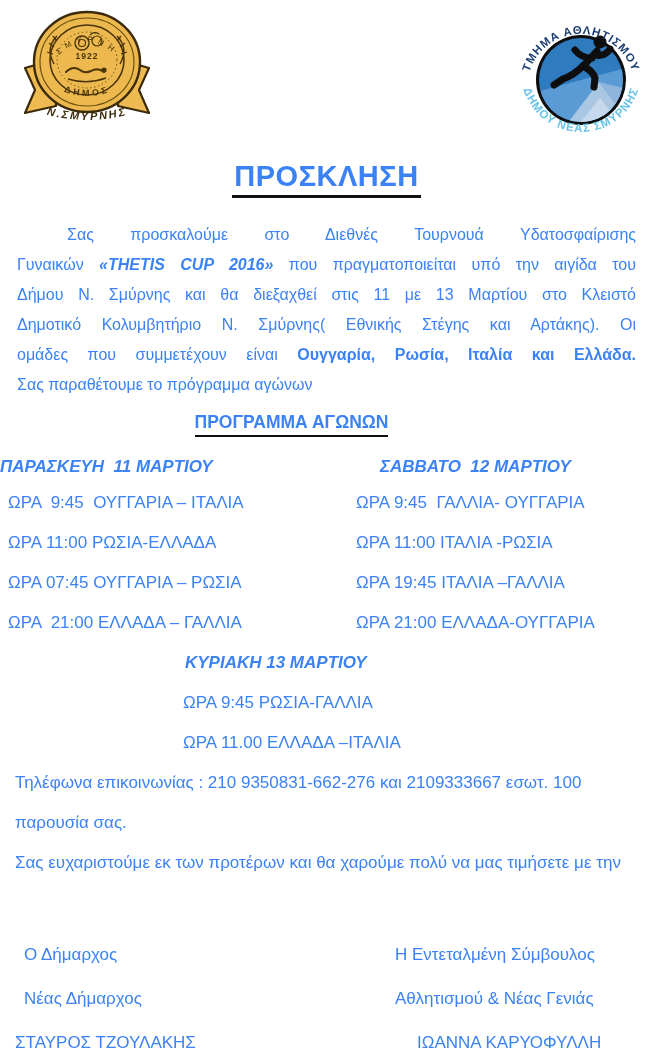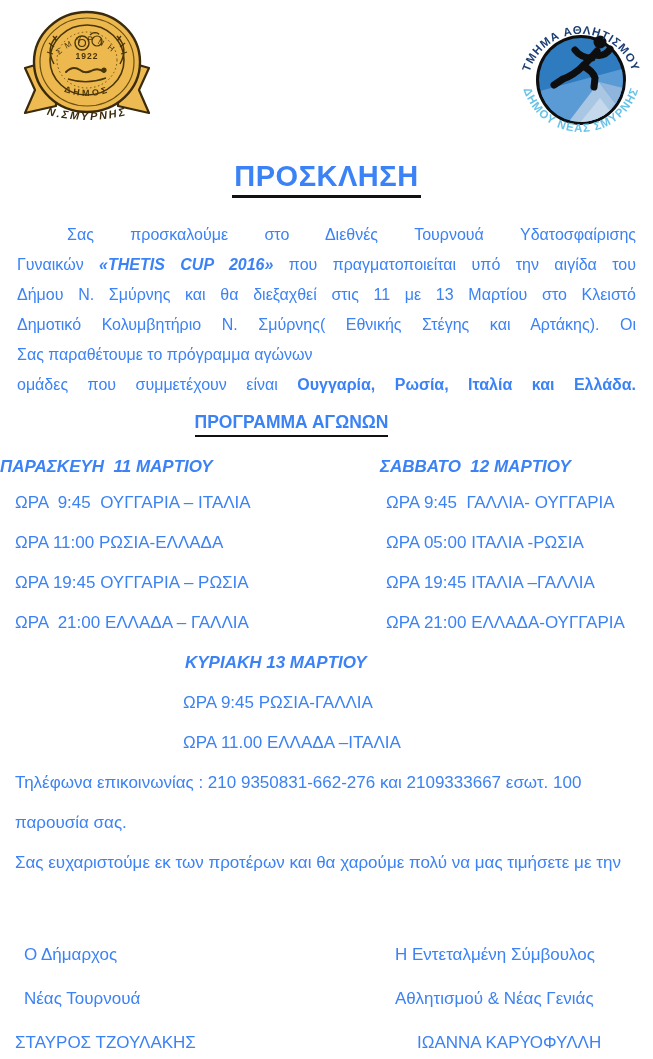--- a/index.html
+++ b/index.html
@@ -32,21 +32,21 @@
   .program-heading { margin-top:12px; text-align:center; font-weight:bold; font-size:17.5px;
                      position:relative; left:-35px; }
   .program-heading span { display:inline-block; padding-bottom:2px; border-bottom:2.5px solid #111; }
 
   
   .days { display:flex; margin-top:20px; font-weight:bold; font-style:italic; }
   .day-left  { width:380px; white-space:pre; }
   .day-right { white-space:pre; }
   .rows { margin-top:6px; }
   .m-row { display:flex; height:40px; align-items:center; }
-  .cell-l { width:386px; padding-left:15px; white-space:pre; }
+  .cell-l { width:356px; padding-left:8px; white-space:pre; }
   .cell-r { white-space:pre; }
 
   
   .sunday { padding-left:183px; }
   .sunday .s-day { height:40px; display:flex; align-items:center; font-weight:bold; font-style:italic; white-space:pre; padding-left:2px; }
   .sunday .s-m   { height:40px; display:flex; align-items:center; white-space:pre; }
 
   
   .contact { height:40px; display:flex; align-items:center; padding-left:15px; white-space:pre; }
   .thanks  { padding-left:15px; }
@@ -151,44 +151,44 @@
 
   <div class="doc-title">
     <span>ΠΡΟΣΚΛΗΣΗ</span>
   </div>
 
   <div class="intro">
     <div class="line first">Σας προσκαλούμε στο Διεθνές Τουρνουά Υδατοσφαίρισης</div>
     <div class="line"><span>Γυναικών </span><span class="bi">«THETIS CUP 2016»</span><span> που πραγματοποιείται υπό την αιγίδα του</span></div>
     <div class="line">Δήμου Ν. Σμύρνης και θα διεξαχθεί στις 11 με 13 Μαρτίου στο Κλειστό</div>
     <div class="line">Δημοτικό Κολυμβητήριο Ν. Σμύρνης( Εθνικής Στέγης και Αρτάκης). Οι</div>
+    <div class="line"><span>ομάδες που συμμετέχουν είναι </span><span class="b">Ουγγαρία, Ρωσία, Ιταλία και Ελλάδα.</span></div>
     <div class="line last">Σας παραθέτουμε το πρόγραμμα αγώνων</div>
-    <div class="line"><span>ομάδες που συμμετέχουν είναι </span><span class="b">Ουγγαρία, Ρωσία, Ιταλία και Ελλάδα.</span></div>
   </div>
 
   <div class="program-heading">
     <span>ΠΡΟΓΡΑΜΜΑ ΑΓΩΝΩΝ</span>
   </div>
 
   <div class="days">
     <div class="day-left">ΠΑΡΑΣΚΕΥΗ  11 ΜΑΡΤΙΟΥ</div>
     <div class="day-right">ΣΑΒΒΑΤΟ  12 ΜΑΡΤΙΟΥ</div>
   </div>
 
   <div class="rows">
     <div class="m-row">
       <div class="cell-l">ΩΡΑ  9:45  ΟΥΓΓΑΡΙΑ – ΙΤΑΛΙΑ</div>
       <div class="cell-r">ΩΡΑ 9:45  ΓΑΛΛΙΑ- ΟΥΓΓΑΡΙΑ</div>
     </div>
     <div class="m-row">
       <div class="cell-l">ΩΡΑ 11:00 ΡΩΣΙΑ-ΕΛΛΑΔΑ</div>
-      <div class="cell-r">ΩΡΑ 05:00 ΙΤΑΛΙΑ -ΡΩΣΙΑ</div>
-    </div>
-    <div class="m-row">
-      <div class="cell-l">ΩΡΑ 19:45 ΟΥΓΓΑΡΙΑ – ΡΩΣΙΑ</div>
+      <div class="cell-r">ΩΡΑ 11:00 ΙΤΑΛΙΑ -ΡΩΣΙΑ</div>
+    </div>
+    <div class="m-row">
+      <div class="cell-l">ΩΡΑ 07:45 ΟΥΓΓΑΡΙΑ – ΡΩΣΙΑ</div>
       <div class="cell-r">ΩΡΑ 19:45 ΙΤΑΛΙΑ –ΓΑΛΛΙΑ</div>
     </div>
     <div class="m-row">
       <div class="cell-l">ΩΡΑ  21:00 ΕΛΛΑΔΑ – ΓΑΛΛΙΑ</div>
       <div class="cell-r">ΩΡΑ 21:00 ΕΛΛΑΔΑ-ΟΥΓΓΑΡΙΑ</div>
     </div>
   </div>
 
   <div class="sunday">
     <div class="s-day">ΚΥΡΙΑΚΗ 13 ΜΑΡΤΙΟΥ</div>
@@ -199,21 +199,21 @@
   <div class="contact">Τηλέφωνα επικοινωνίας : 210 9350831-662-276 και 2109333667 εσωτ. 100</div>
 
   <div class="thanks">
     <div class="t-line">παρουσία σας.</div>
     <div class="t-line">Σας ευχαριστούμε εκ των προτέρων και θα χαρούμε πολύ να μας τιμήσετε με την</div>
   </div>
 
   <div class="signatures">
     <div class="sig-col sig-left">
       <div class="role">Ο Δήμαρχος</div>
-      <div class="role">Νέας Τουρνουά</div>
+      <div class="role">Νέας Δήμαρχος</div>
       <div class="name">ΣΤΑΥΡΟΣ ΤΖΟΥΛΑΚΗΣ</div>
     </div>
     <div class="sig-col sig-right">
       <div class="role">Η Εντεταλμένη Σύμβουλος</div>
       <div class="role">Αθλητισμού &amp; Νέας Γενιάς</div>
       <div class="name">ΙΩΑΝΝΑ ΚΑΡΥΟΦΥΛΛΗ</div>
     </div>
   </div>
 
 </div>

